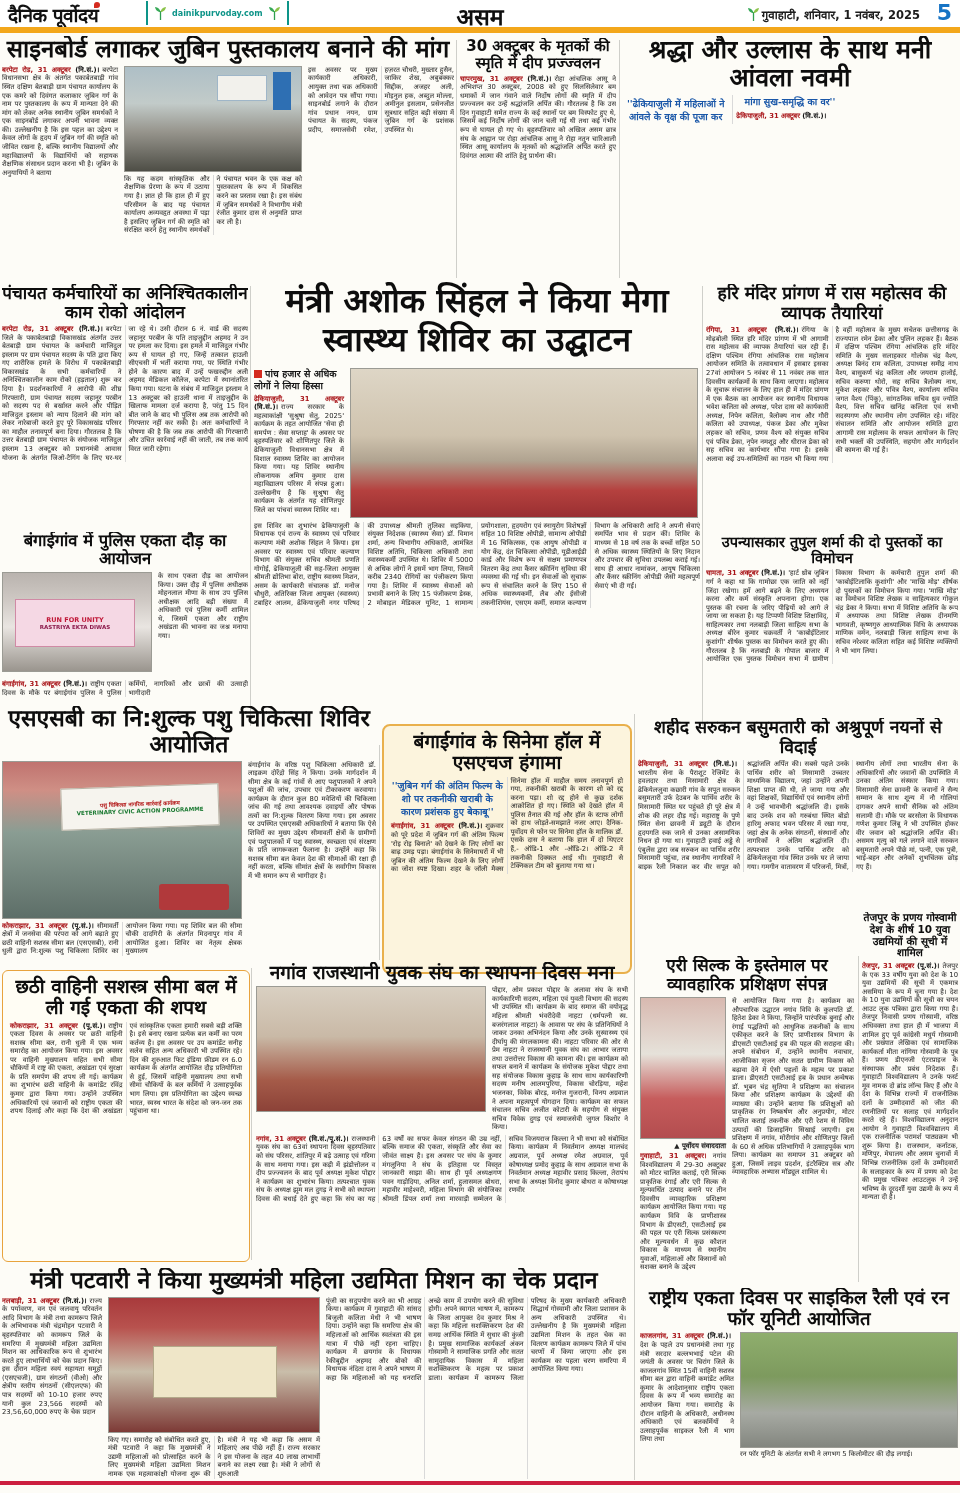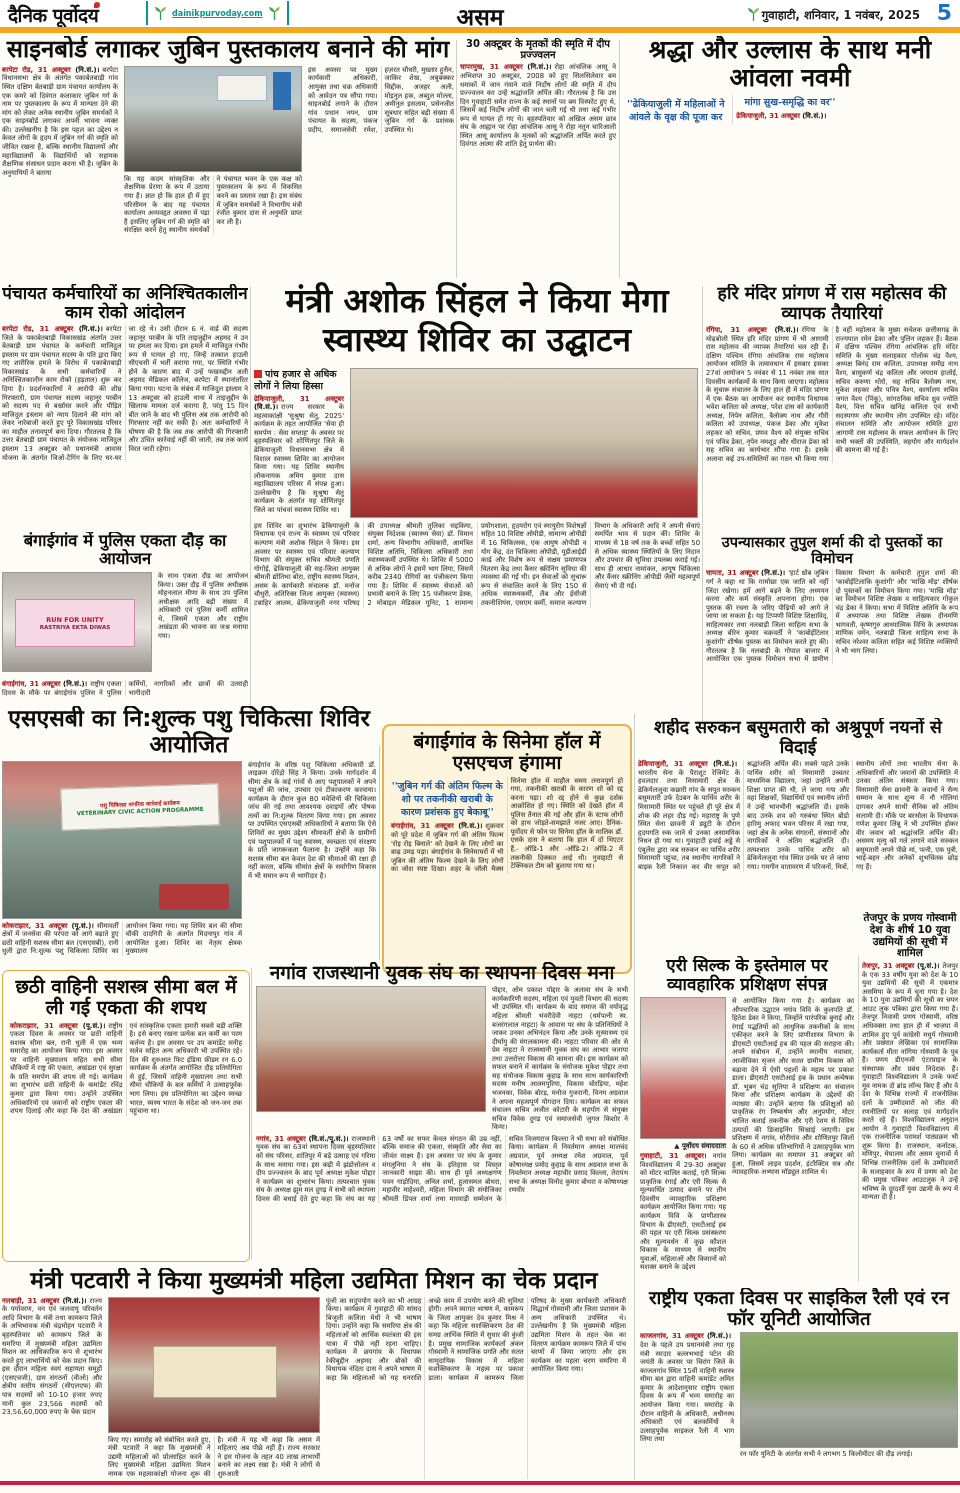--- a/index.html
+++ b/index.html
@@ -3,21 +3,21 @@
 <meta charset="utf-8">
 <style>
   html,body{margin:0;padding:0;}
   body{font-family:"DejaVu Sans","Liberation Sans",sans-serif;background:#e9e7e2;}
   #page{position:relative;width:960px;height:1493px;background:#fdfcf7;margin:0 auto;overflow:hidden;}
   
   .masthead{position:absolute;left:0;top:0;width:960px;height:27px;background:#fff;}
   .logo{position:absolute;left:8px;top:2px;font-size:19px;font-weight:bold;color:#111;letter-spacing:-.5px;}
   .logo-flame{display:inline-block;width:6px;height:6px;background:#d42a1e;border-radius:50% 50% 50% 0;vertical-align:top;margin-left:-4px;}
   .site-box{position:absolute;left:146px;top:1px;height:24px;display:flex;align-items:center;gap:5px;border-left:2px solid #0d9488;border-right:2px solid #0d9488;padding:0 6px;}
-  .site-url{font-size:8px;color:#0d9488;font-weight:bold;text-decoration:underline;}
+  .site-url{font-size:8px;color:#0d9488;font-weight:bold;}
   .sprout{width:13px;height:16px;display:inline-block;}
   .section-title{position:absolute;left:0;right:0;top:0;text-align:center;font-size:23px;font-weight:bold;color:#0e0e0e;}
   .right-head{position:absolute;right:40px;top:6px;display:flex;align-items:center;gap:2px;}
   .date-line{font-size:11.5px;font-weight:bold;color:#1c1c1c;}
   .page-num{position:absolute;right:8px;top:0px;font-size:22px;font-weight:bold;color:#1673c4;}
   .orange-bar{position:absolute;left:0;top:27px;width:960px;height:6px;background:#f3a71b;}
   .bottom-rule{position:absolute;left:0;top:1481px;width:960px;height:4px;background:#cc1f3f;}
   
   .art{position:absolute;overflow:hidden;}
   .hl{font-weight:bold;color:#0d0d0d;text-align:center;line-height:1.12;margin:0 0 3px 0;}
@@ -97,21 +97,21 @@
         </div>
         <p class="body cols2" style="margin-top:3px;"><span>कि यह कदम सांस्कृतिक और शैक्षणिक प्रेरणा के रूप में उठाया गया है। ज्ञात हो कि हाल ही में हुए परिसीमन के बाद यह पंचायत कार्यालय अव्यवहृत अवस्था में पड़ा है इसलिए जुबिन गर्ग की स्मृति को संरक्षित करने हेतु स्थानीय समर्थकों ने पंचायत भवन के एक कक्ष को पुस्तकालय के रूप में विकसित करने का प्रस्ताव रखा है। इस संबंध में जुबिन समर्थकों ने विभागीय मंत्री रंजीत कुमार दास से अनुमति प्राप्त कर ली है।</span></p>
       </div>
       <div style="flex:1;">
         <p class="body cols2"><span>इस अवसर पर मुख्य कार्यकारी अधिकारी, आयुक्त तथा चक्र अधिकारी को आवेदन पत्र सौंपा गया। साइनबोर्ड लगाने के दौरान गांव प्रधान नयन, ग्राम पंचायत के सदस्य, पंकज प्रदीप, समाजसेवी रमेश, हज़रत चौधरी, मुख्तार हुसैन, जाकिर शेख, अबुबक्कर सिद्दीक, अजहर अली, मोइनुल हक, अब्दुल मोल्ला, अमीनुल इसलाम, प्रसेनजीत सूत्रधार सहित बड़ी संख्या में जुबिन गर्ग के प्रशंसक उपस्थित थे।</span></p>
       </div>
     </div>
   </div>
 
   <div class="art" style="left:460px;top:38px;width:156px;height:240px;">
-    <h2 class="hl" style="font-size:10px;">30 अक्टूबर के मृतकों की स्मृति में दीप प्रज्ज्वलन</h2>
+    <h2 class="hl" style="font-size:15px;">30 अक्टूबर के मृतकों की स्मृति में दीप प्रज्ज्वलन</h2>
     <p class="body"><span class="loc">चापरमुख, 31 अक्टूबर</span> <span class="src">(नि.सं.)।</span><span>रोहा आंचलिक आसू ने अभिशप्त 30 अक्टूबर, 2008 को हुए सिलसिलेवार बम धमाकों में जान गंवाने वाले निर्दोष लोगों की स्मृति में दीप प्रज्ज्वलन कर उन्हें श्रद्धांजलि अर्पित की। गौरतलब है कि उस दिन गुवाहाटी समेत राज्य के कई स्थानों पर बम विस्फोट हुए थे, जिसमें कई निर्दोष लोगों की जान चली गई थी तथा कई गंभीर रूप से घायल हो गए थे। बृहस्पतिवार को अखिल असम छात्र संघ के आह्वान पर रोहा आंचलिक आसू ने रोहा नतुन चारिआली स्थित आसू कार्यालय के मृतकों को श्रद्धांजलि अर्पित करते हुए दिवंगत आत्मा की शांति हेतु प्रार्थना की।</span></p>
   </div>
 
   <div class="art" style="left:622px;top:36px;width:336px;height:242px;">
     <h1 class="hl" style="font-size:25px;">श्रद्धा और उल्लास के साथ मनी आंवला नवमी</h1>
     <div class="cols3 body">
       <div class="quote">''ढेकियाजुली में महिलाओं ने आंवले के वृक्ष की पूजा कर मांगा सुख-समृद्धि का वर''</div>
       <p class="body" style="margin:0;"><span class="loc">ढेकियाजुली, 31 अक्टूबर</span> <span class="src">(वि.सं.)।</span><span></span></p>
     </div>
   </div>

